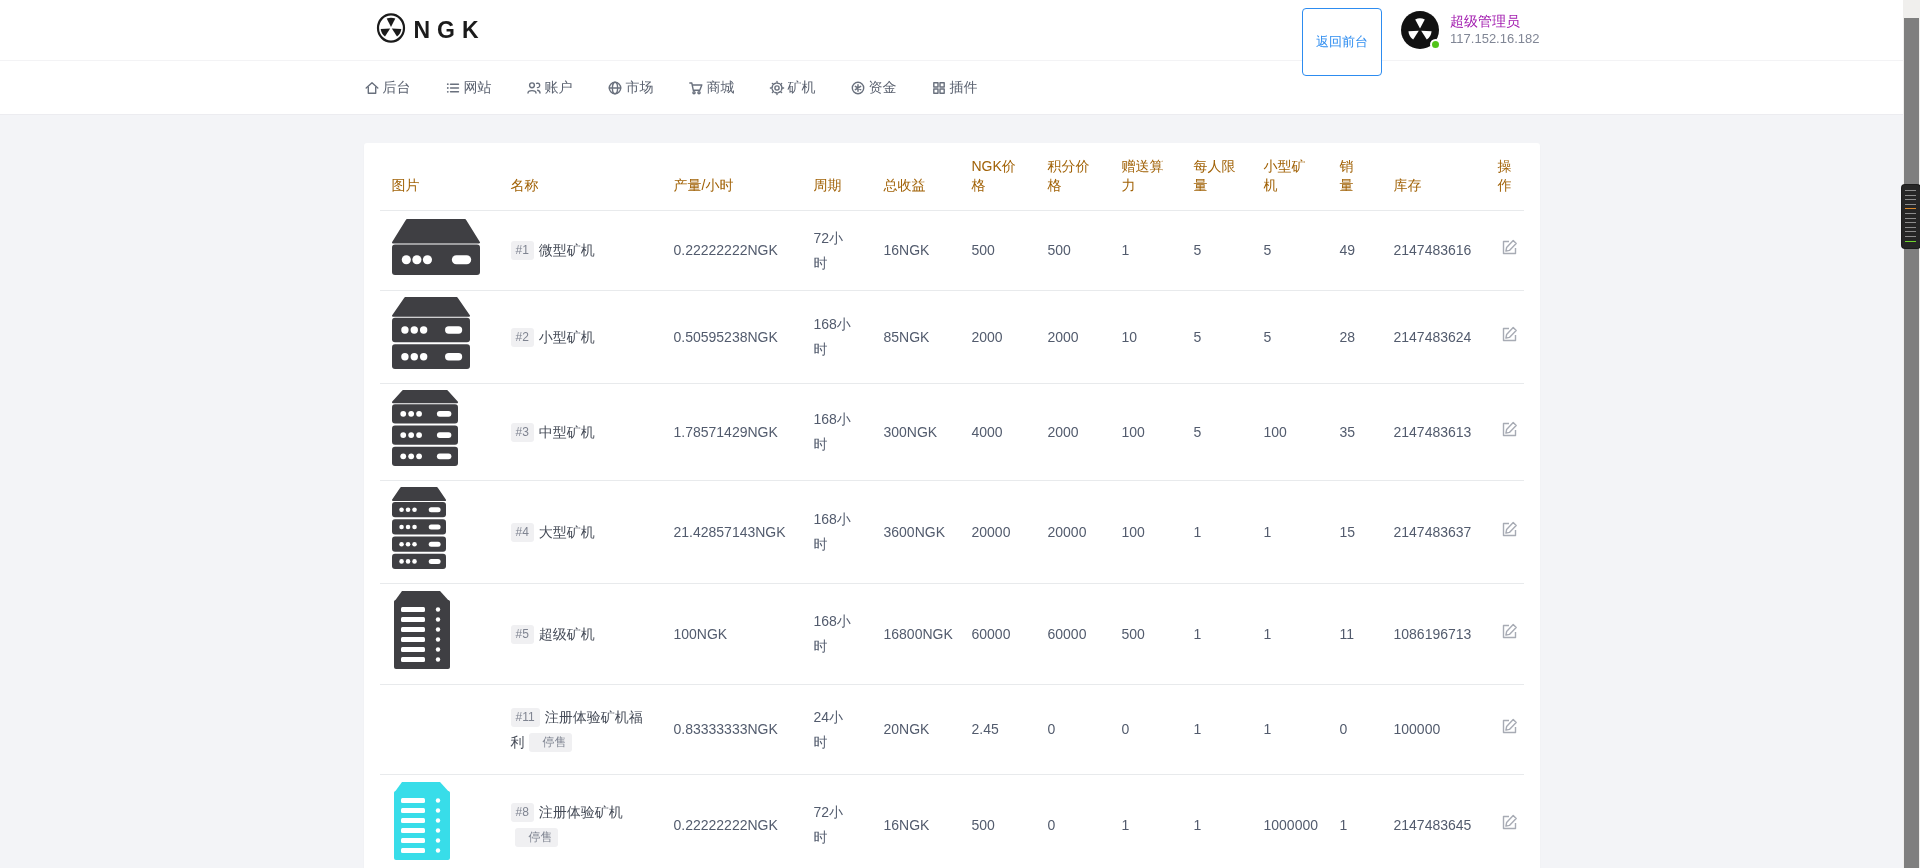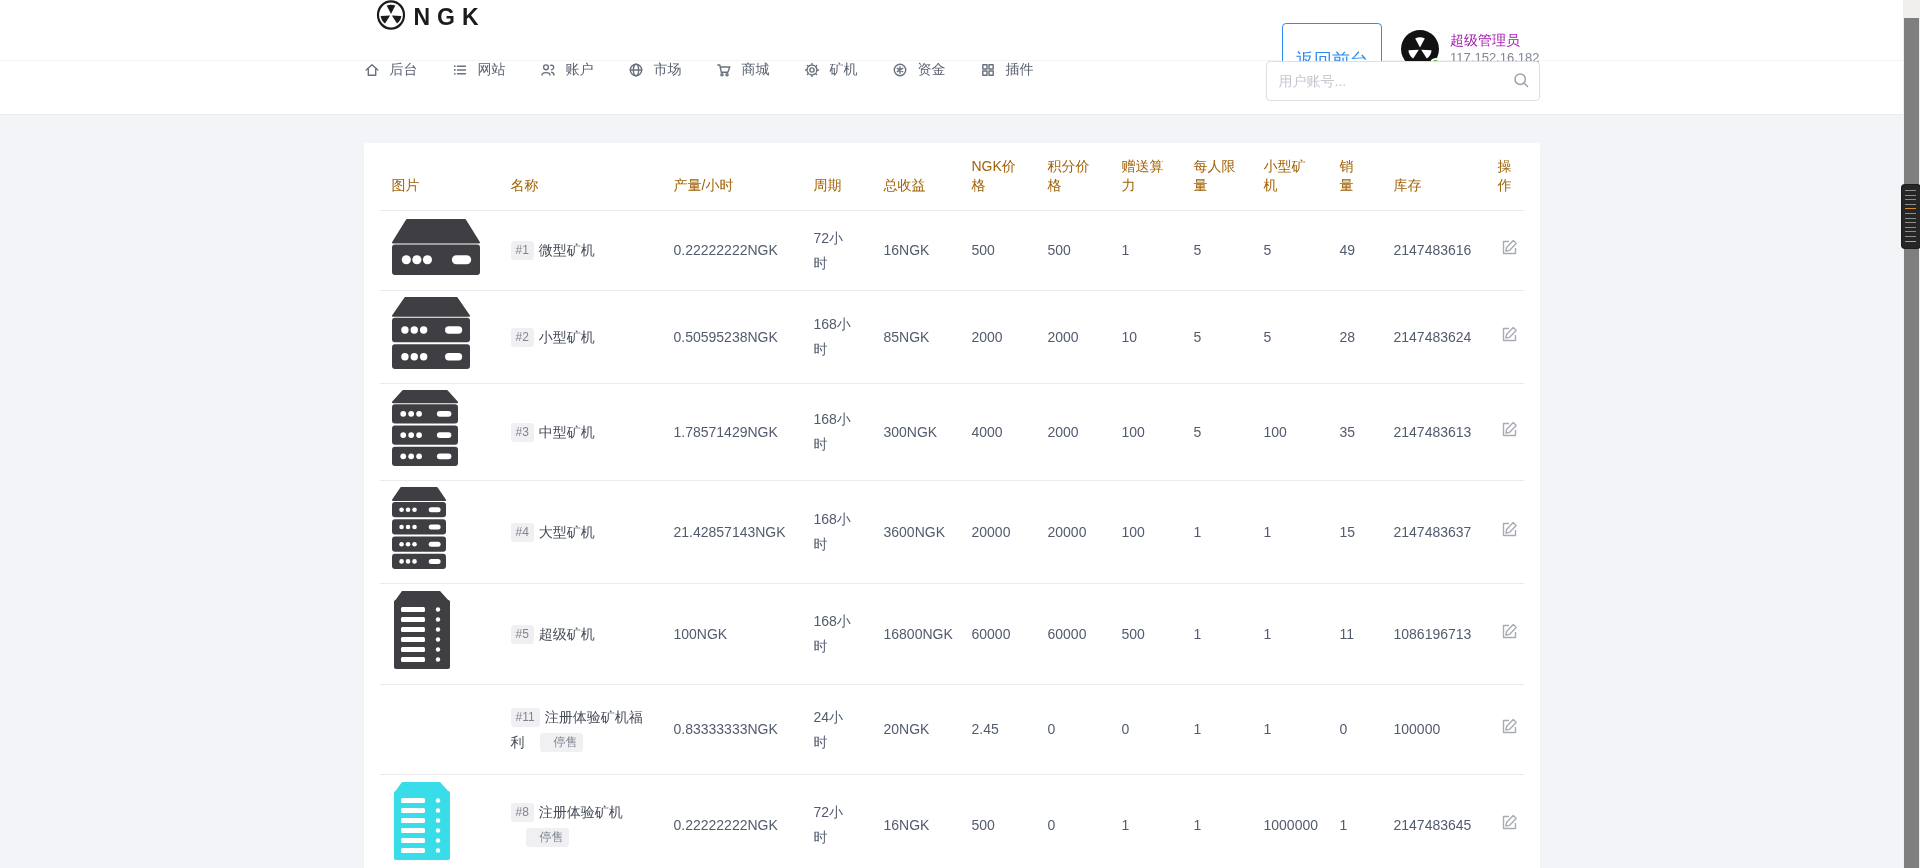--- a/index.html
+++ b/index.html
@@ -2,38 +2,38 @@
 <html><head>
 <meta charset="utf-8">
 <style>
   * { margin:0; padding:0; box-sizing:border-box; }
   html,body { width:1920px; height:868px; overflow:hidden; }
   body { font-family:"Liberation Sans","DejaVu Sans",sans-serif; background:#f3f4f7; color:#515a6e; }
   .page { margin-right:17px; height:100%; }
 
   
   .topbar { background:#fff; height:60px; }
-  .container { width:1176px; margin:0 auto; height:100%; display:flex; align-items:flex-start; }
+  .container { width:1176px; margin:0 auto; height:100%; display:flex; align-items:center; }
   .logo { display:flex; align-items:center; gap:8px; padding-left:12px; }
   .logo-text { font-size:23px; font-weight:bold; letter-spacing:7px; color:#1b1b1b; }
   .top-right { margin-left:auto; display:flex; align-items:center; gap:18px; }
   .back-btn { border:1px solid #2d8cf0; color:#2d8cf0; background:#fff; border-radius:4px;
-              font-size:18px; padding:24px 13px; cursor:pointer;margin-top:23px; }
+              font-size:13px; padding:24px 13px; cursor:pointer;margin-top:23px; }
   .user-box { display:flex; align-items:center; gap:10px; }
   .avatar-wrap { position:relative; width:40px; height:40px; }
   .online-dot { position:absolute; right:-1px; bottom:0; width:11px; height:11px; border-radius:50%;
                 background:#52c41a; border:2px solid #fff; }
   .user-meta { line-height:18px; }
   .user-name { font-size:14px; color:#a21caf; }
   .user-ip { font-size:13px; color:#808695; }
 
   
   .navbar { background:#fff; height:55px; border-top:1px solid #f3f3f5; border-bottom:1px solid #ececf0; }
   .nav-items { display:flex; align-items:center; gap:34px; }
-  .nav-item { display:flex; align-items:center; gap:10px; font-size:14px; color:#5b6270; cursor:pointer; }
+  .nav-item { display:flex; align-items:center; gap:3px; font-size:14px; color:#5b6270; cursor:pointer; }
   .nav-item svg { display:block; }
   .nav-search { margin-left:auto; position:relative; width:274px; }
   .nav-search input { width:100%; height:40px; border:1px solid #dcdee2; border-radius:4px;
        padding:0 34px 0 12px; font-size:14px; color:#515a6e; outline:none; background:#fff;
        font-family:"Liberation Sans","DejaVu Sans",sans-serif; }
   .nav-search input::placeholder { color:#c3c7cf; }
   .search-ico { position:absolute; right:10px; top:11px; }
 
   
   .card { width:1176px; margin:28px auto 0; background:#fff; border-radius:3px;
@@ -42,21 +42,21 @@
   th { white-space:pre-line; vertical-align:bottom; text-align:left; font-weight:normal;
        color:#a16207; font-size:14px; line-height:19px; padding:14px 12px 15px; }
   td { border-top:1px solid #e8eaec; vertical-align:middle; text-align:left;
        font-size:14px; color:#525b6d; padding:6px 12px; line-height:25px; }
   tr.r-first td { height:80px; }
   tr.r-norm  td { height:90px; }
   td.c-num, td.c-period { white-space:pre-line; }
   td.c-num { white-space:nowrap; }
   .id-badge, .stop-badge { display:inline-block; background:#f0f0f2; color:#7f8491;
        font-size:12px; line-height:17px; padding:1px 5px; border-radius:3px; vertical-align:1px; }
-  .stop-badge { margin-left:15px;padding-left:14px; }
+  .stop-badge { margin-left:4px;padding-left:14px; }
   .name-text { color:#454b57; margin-left:5px; }
   .edit-btn { background:none; border:none; cursor:pointer; padding:2px; }
 
   
   .sb-track { position:fixed; top:0; right:0; width:17px; height:868px; background:#f0efed; }
   .sb-thumb { position:absolute; left:1px; top:18px; width:15px; height:850px; background:#7f7f7f; }
   .sb-map { position:absolute; right:0; top:185px; width:18px; height:63px; background:#262626;
             border-radius:3px; box-shadow:0 0 0 1px #1c1c1c; }
   .sb-map i { position:absolute; left:3px; width:11px; height:1px; background:#8c8c8c; }
 </style>
@@ -183,29 +183,20 @@
               <svg width="16" height="16" viewBox="0 0 16 16" fill="none" stroke="#69707d" stroke-width="1.4" stroke-linecap="round" stroke-linejoin="round">
                 <rect x="2.8" y="2.8" width="4.2" height="4.2"></rect>
                 <rect x="9" y="2.8" width="4.2" height="4.2"></rect>
                 <rect x="2.8" y="9" width="4.2" height="4.2"></rect>
                 <rect x="9" y="9" width="4.2" height="4.2"></rect>
               </svg>
             </span>
             <span>插件</span>
           </div>
         </div>
-      <div class="nav-search">
-        <input type="text" placeholder="用户账号..." style="">
-        <span class="search-ico">
-          <svg width="17" height="17" viewBox="0 0 17 17" fill="none" stroke="#9ba2af" stroke-width="1.5">
-            <circle cx="7.2" cy="7.2" r="5.2"></circle>
-              <path d="M11.2 11.2 L15 15"></path>
-          </svg>
-        </span>
-      </div>
     </div>
   </div>
 
   <div class="card">
     <table>
       <colgroup id="cols">
           <col style="width:119px">
           <col style="width:163px">
           <col style="width:140px">
           <col style="width:70px">

